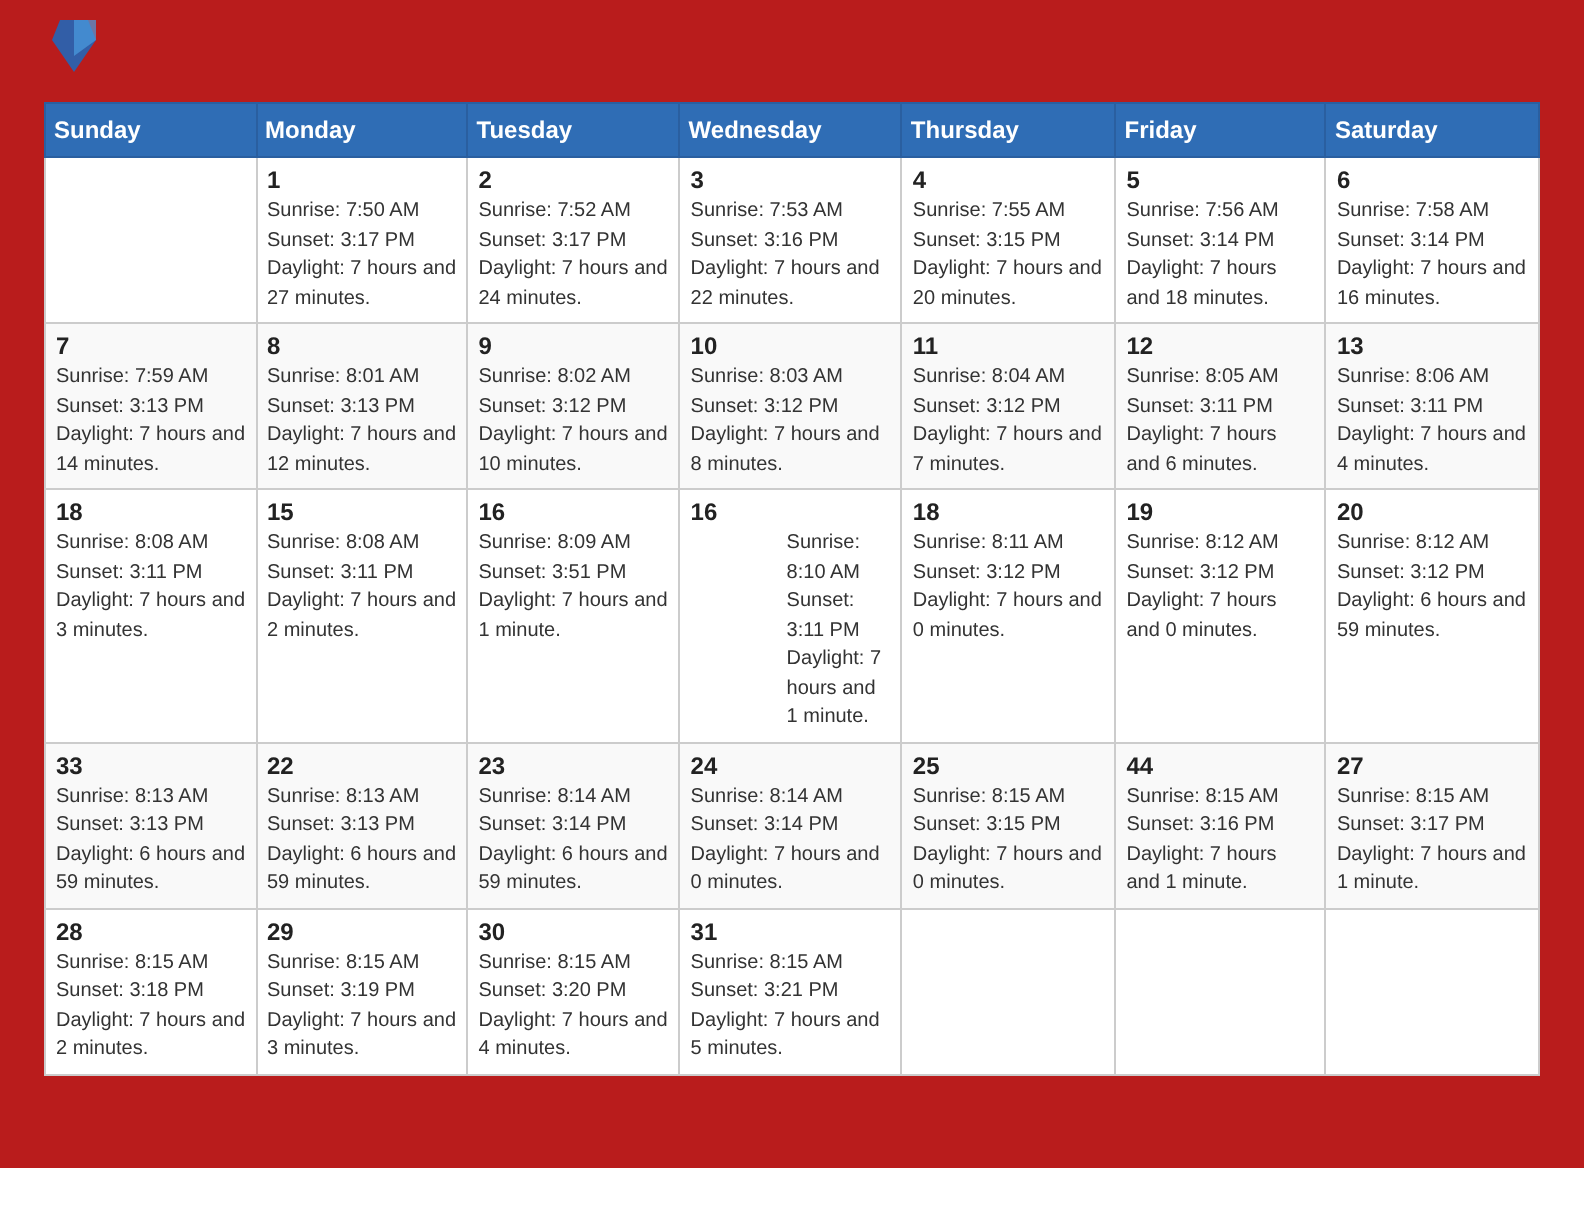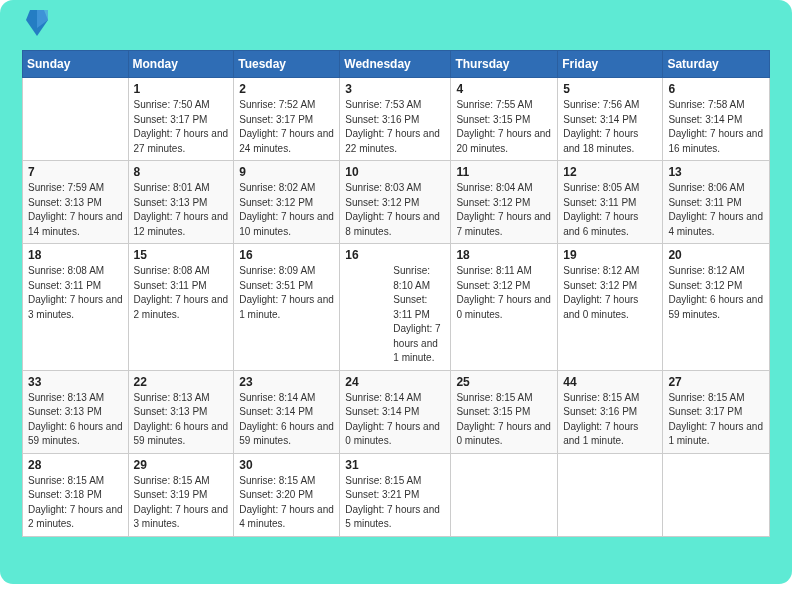--- a/index.html
+++ b/index.html
@@ -7,22 +7,21 @@
       font-family: Arial, sans-serif;
       background: #fff;
       width: 792px;
       height: 612px;
       overflow: hidden;
     }
     .page {
       width: 792px;
       height: 584px;
       padding: 18px 22px 12px 22px;
-      background: #5eead4;
-      border-radius: 13px;
+      background: #b91c1c;
     }
     .header-row {
       display: flex;
       align-items: flex-start;
       justify-content: space-between;
       margin-bottom: 10px;
     }
     .logo {
       display: flex;
       align-items: center;

